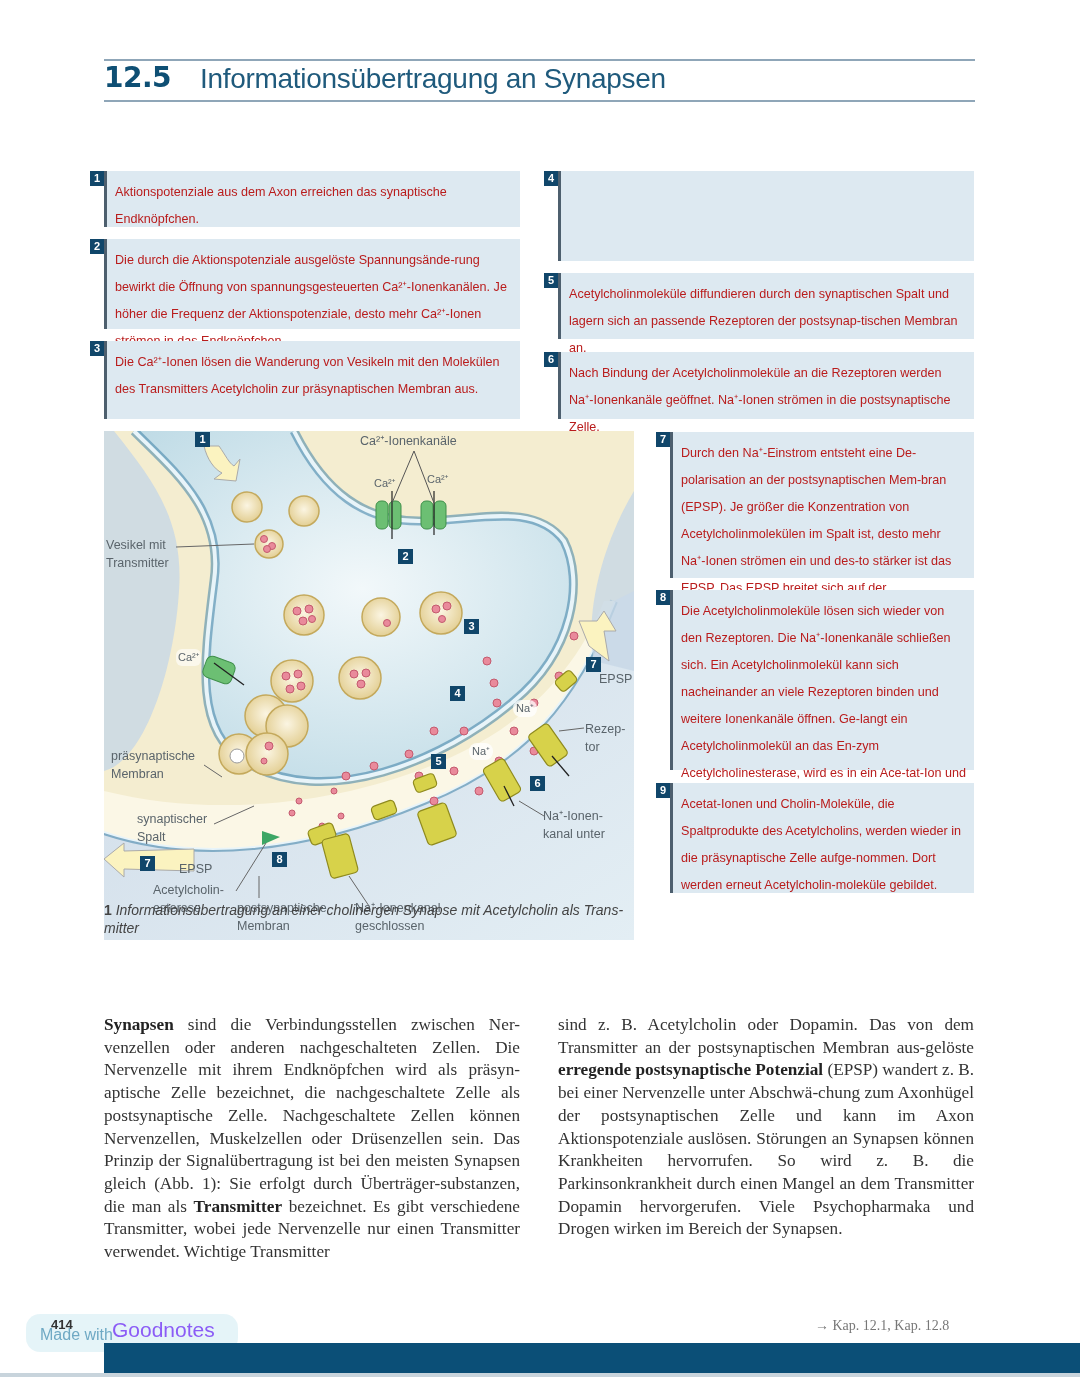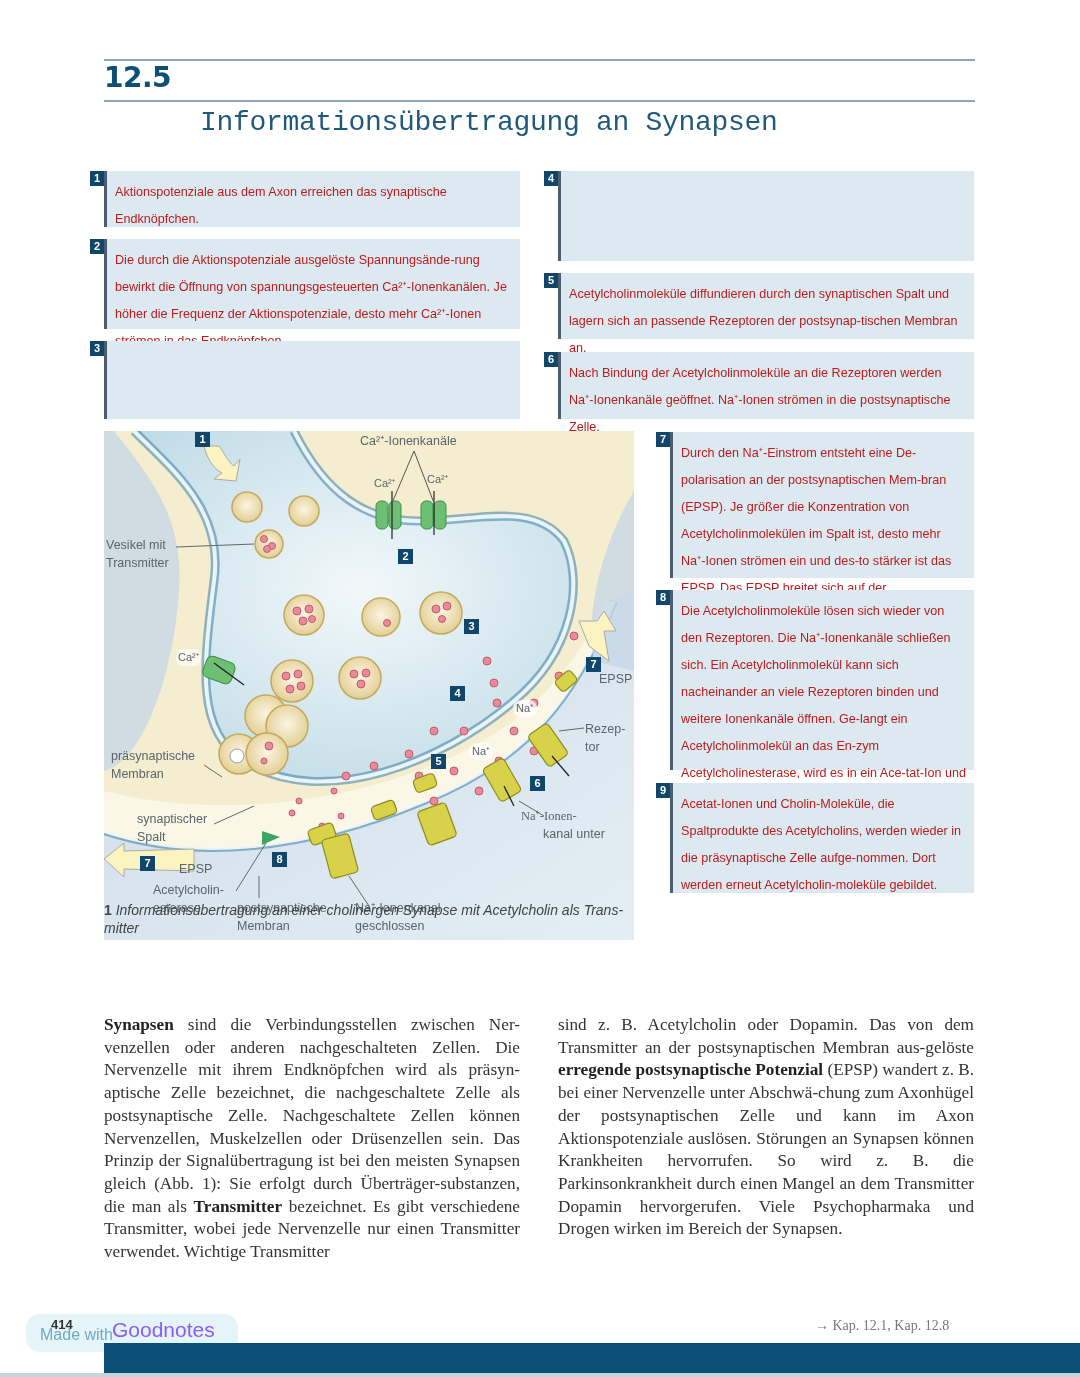--- a/index.html
+++ b/index.html
@@ -1,20 +1,20 @@
 <!DOCTYPE html>
 <html><head>
 <meta charset="utf-8">
 <style>
   html,body{margin:0;padding:0;background:#ffffff;}
   body{width:1080px;height:1377px;position:relative;overflow:hidden;font-family:"DejaVu Sans",sans-serif;color:#333;}
   
   .hdr-line{position:absolute;left:104px;width:871px;height:2px;background:#8fa6b8;}
   .hdr-num{position:absolute;left:104px;top:61px;font-family:"DejaVu Sans",sans-serif;font-weight:bold;font-size:28px;color:#0e4f74;letter-spacing:-0.5px;}
-  .hdr-title{position:absolute;left:200px;top:63px;font-family:Liberation Mono, monospace;font-size:28px;color:#1f5a7c;letter-spacing:-0.3px;margin-top:44px;}
+  .hdr-title{position:absolute;left:200px;top:63px;font-family:Liberation Sans, sans-serif;font-size:28px;color:#1f5a7c;letter-spacing:-0.3px;}
   
   .step{position:absolute;background:#dde9f1;}
   .step .bar{position:absolute;left:0;top:0;width:3px;background:#4d5f6e;}
   .step .badge{position:absolute;left:-14px;top:0;width:14px;height:15px;background:#10466a;color:#fff;font-family:"Liberation Sans",sans-serif;font-weight:bold;font-size:11px;line-height:15px;text-align:center;}
   .step .txt{position:absolute;left:11px;top:8px;right:8px;font-family:"Liberation Sans",sans-serif;font-size:12.6px;line-height:27px;color:#b91c1c;}
   
   .fig{position:absolute;left:104px;top:431px;width:530px;height:509px;background:#f4edd0;overflow:hidden;}
   .lbl{position:absolute;font-family:"Liberation Sans",sans-serif;font-size:12.5px;line-height:17px;color:#5a646b;white-space:nowrap;}
   .mk{position:absolute;width:15px;height:15px;background:#10466a;color:#fff;font-family:"Liberation Sans",sans-serif;font-weight:bold;font-size:11px;line-height:15px;text-align:center;}
   .caption{position:absolute;left:104px;top:901px;width:530px;font-family:"Liberation Sans",sans-serif;font-size:14px;line-height:18px;color:#444;}
@@ -46,20 +46,21 @@
   <div class="txt">Aktionspotenziale aus dem Axon erreichen das synaptische Endknöpfchen.</div>
 </div>
 <div class="step" style="left:104px;top:239px;width:416px;height:90px;">
   <div class="bar" style="height:90px;"></div>
   <div class="badge">2</div>
   <div class="txt">Die durch die Aktionspotenziale ausgelöste Spannungsände-rung bewirkt die Öffnung von spannungsgesteuerten Ca²⁺-Ionenkanälen. Je höher die Frequenz der Aktionspotenziale, desto mehr Ca²⁺-Ionen strömen in das Endknöpfchen.</div>
 </div>
 <div class="step" style="left:104px;top:341px;width:416px;height:78px;">
   <div class="bar" style="height:78px;"></div>
   <div class="badge">3</div>
+  <div class="txt">Die Ca²⁺-Ionen lösen die Wanderung von Vesikeln mit den Molekülen des Transmitters Acetylcholin zur präsynaptischen Membran aus.</div>
 </div>
 
 <div class="step" style="left:558px;top:171px;width:416px;height:90px;">
   <div class="bar" style="height:90px;"></div>
   <div class="badge">4</div>
 </div>
 <div class="step" style="left:558px;top:273px;width:416px;height:66px;">
   <div class="bar" style="height:66px;"></div>
   <div class="badge">5</div>
   <div class="txt">Acetylcholinmoleküle diffundieren durch den synaptischen Spalt und lagern sich an passende Rezeptoren der postsynap-tischen Membran an.</div>
@@ -238,21 +239,21 @@
   <div class="lbl" style="left:33px;top:380px;">synaptischer</div>
   <div class="lbl" style="left:33px;top:398px;">Spalt</div>
   <div class="lbl" style="left:75px;top:430px;">EPSP</div>
   <div class="lbl" style="left:495px;top:240px;">EPSP</div>
   <div class="lbl" style="left:49px;top:451px;">Acetylcholin-</div>
   <div class="lbl" style="left:49px;top:469px;">esterase</div>
   <div class="lbl" style="left:133px;top:469px;">postsynaptische</div>
   <div class="lbl" style="left:133px;top:487px;">Membran</div>
   <div class="lbl" style="left:251px;top:469px;">Na⁺-Ionenkanal</div>
   <div class="lbl" style="left:251px;top:487px;">geschlossen</div>
-  <div class="lbl" style="left:417px;top:377px;font-family:Liberation Serif, serif;">Na⁺-Ionen-</div>
+  <div class="lbl" style="left:439px;top:377px;">Na⁺-Ionen-</div>
   <div class="lbl" style="left:439px;top:395px;">kanal unter</div>
   <div class="lbl" style="left:481px;top:290px;">Rezep-</div>
   <div class="lbl" style="left:481px;top:308px;">tor</div>
   <div class="lbl" style="left:409px;top:269px;font-size:11px;background:rgba(255,255,255,0.75);border-radius:8px;padding:0 3px;">Na⁺</div>
   <div class="lbl" style="left:365px;top:312px;font-size:11px;background:rgba(255,255,255,0.75);border-radius:8px;padding:0 3px;">Na⁺</div>
 
   <div class="mk" style="left:91px;top:1px;">1</div>
   <div class="mk" style="left:294px;top:118px;">2</div>
   <div class="mk" style="left:360px;top:188px;">3</div>
   <div class="mk" style="left:346px;top:255px;">4</div>

